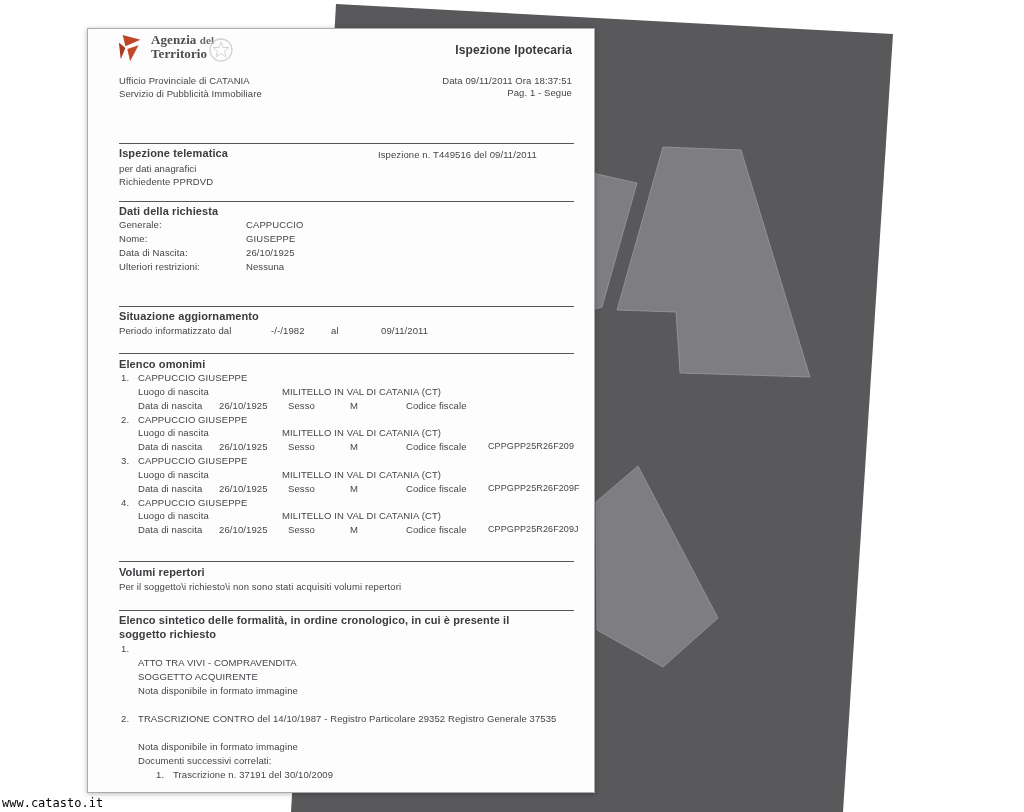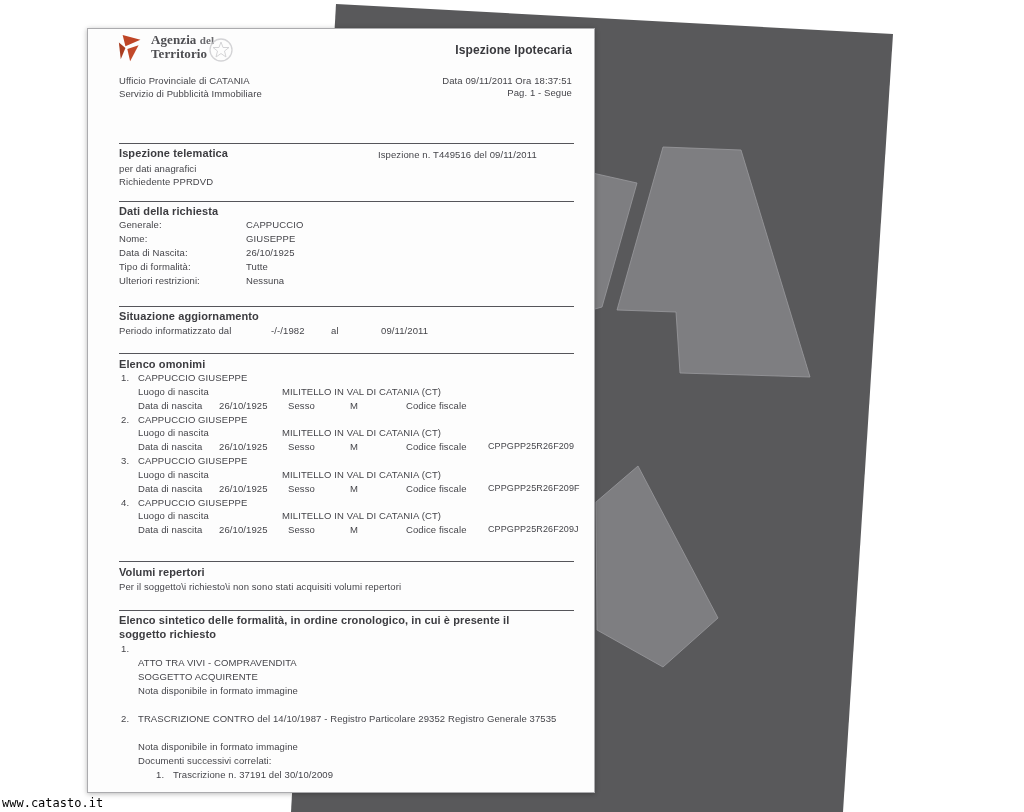--- a/index.html
+++ b/index.html
@@ -101,24 +101,20 @@
       </div>
       <div class="dr-row">
         <span>Nome:</span>
         <span class="val">GIUSEPPE</span>
       </div>
       <div class="dr-row">
         <span>Data di Nascita:</span>
         <span class="val">26/10/1925</span>
       </div>
       <div class="dr-row">
-        <span>Tipo di formalità:</span>
-        <span class="val">Tutte</span>
-      </div>
-      <div class="dr-row">
         <span>Ulteriori restrizioni:</span>
         <span class="val">Nessuna</span>
       </div>
     </div>
 
     <div class="hr" style="top:277px;"></div>
 
     <div class="abs heading" style="left:31px; top:281px;">Situazione aggiornamento</div>
     <div class="abs" style="left:31px; top:296px;text-align:right;">Periodo informatizzato dal</div>
     <div class="abs" style="left:183px; top:296px;">-/-/1982</div>

